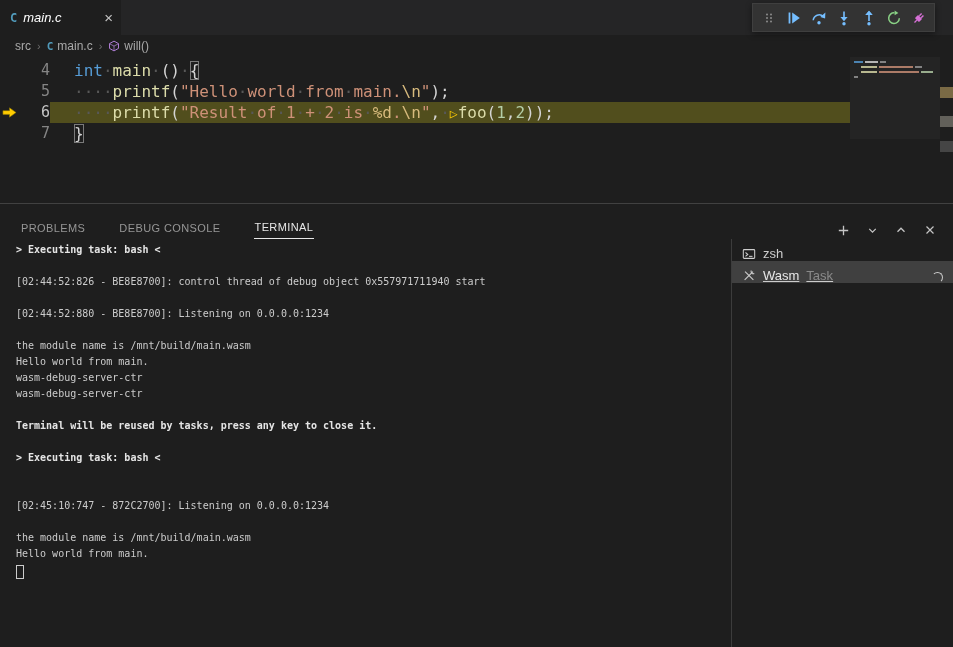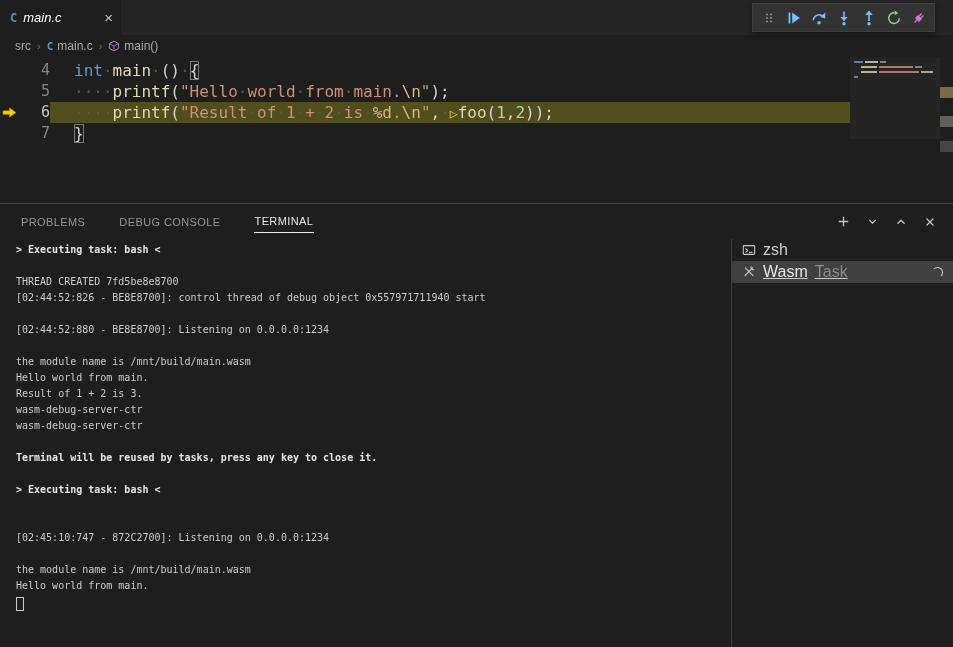--- a/index.html
+++ b/index.html
@@ -46,34 +46,34 @@
 
   .minimap { position:absolute; top:0; right:13px; width:90px; height:82px; background:rgba(121,121,121,0.07); padding:4px 2px 0 4px; }
   .mm-row { height:3px; margin-bottom:2px; display:flex; gap:2px; }
   .mm-row span { height:2px; display:inline-block; opacity:.8; }
 
   .overview-ruler { position:absolute; top:0; right:0; width:13px; height:146px; }
   .ruler-mark { position:absolute; right:0; width:13px; height:11px; }
 
   
   .panel { position:absolute; left:0; right:0; top:203px; bottom:0; background:#1e1e1e; border-top:1px solid #414141; }
-  .panel-header { height:35px; display:flex; align-items:center; padding:0 14px 0 20px; }
+  .panel-header { height:35px; display:flex; align-items:flex-end; padding:0 14px 0 20px; }
   .panel-tab { font-size:11px; letter-spacing:.4px; color:#969696; margin-right:32px; padding:5px 1px; cursor:pointer; }
   .panel-tab.active { color:#e7e7e7; border-bottom:1px solid #e7e7e7; }
   .panel-actions { margin-left:auto; display:flex; align-items:center; gap:11px; }
   .panel-action { display:flex; align-items:center; justify-content:center; width:18px; height:18px; color:#c5c5c5; cursor:pointer; }
 
   .panel-body { position:absolute; left:0; right:0; top:35px; bottom:0; display:flex; }
   .terminal { flex:1; padding:5px 0 0 16px; overflow:hidden; }
   .tline { height:16px; white-space:pre; font-family:"DejaVu Sans Mono",monospace; font-size:10px; color:#cccccc; }
   .tline.bold { font-weight:bold; color:#e5e5e5; }
   .term-cursor { width:8px; height:14px; border:1px solid #cccccc; margin-top:1px; }
 
   .term-sidebar { width:222px; flex:none; border-left:1px solid #3c3c3c; padding-top:0; }
-  .term-row { height:22px; display:flex; align-items:center; gap:7px; padding:0 10px; font-size:16px; color:#cccccc; cursor:pointer; }
+  .term-row { height:22px; display:flex; align-items:flex-end; gap:7px; padding:0 10px; font-size:13px; color:#cccccc; cursor:pointer; }
   .term-row.selected { background:#404040;text-decoration:underline; }
   .term-row .lbl { color:#cccccc; }
   .term-row.selected .lbl { color:#e7e7e7; }
   .term-row .sublbl { color:#8a8a8a; }
   .spinner { margin-left:auto; width:11px; height:11px; border-radius:50%;
     border:1.5px solid transparent; border-top-color:#cccccc; border-right-color:#cccccc; }
 </style>
 </head>
 <body>
 
@@ -152,21 +152,21 @@
     <span class="crumb">
       <span class="file-icon-c" style="font-size:11px">C</span>
       <span>main.c</span>
     </span>
     <span class="crumb-sep">›</span>
     <span class="crumb">
       <svg width="12" height="12" viewBox="0 0 16 16">
           <path d="M8 1.5 L14 4.8 V11.2 L8 14.5 L2 11.2 V4.8 Z" fill="none" stroke="#b180d7" stroke-width="1.3"></path>
           <path d="M2.3 5.1 L8 8.1 L13.7 5.1 M8 8.1 V14.2" stroke="#b180d7" stroke-width="1" fill="none"></path>
         </svg>
-      <span>main()</span>
+      <span>will()</span>
     </span>
   </div>
 
   <div class="editor">
     <div class="code-area">
 
       <div class="code-row">
         <div class="glyph-margin"></div>
         <div class="line-no">4</div>
         <div class="code-text"><span class="tk kw">int</span><span class="tk ws">·</span><span class="tk fn">main</span><span class="tk ws">·</span><span class="tk pn">()</span><span class="tk ws">·</span><span class="tk pn bm">{</span></div>
@@ -254,28 +254,26 @@
             </svg>
         </span>
       </div>
     </div>
 
     <div class="panel-body">
       <div class="terminal">
         <div>
             <div class="tline bold">&gt; Executing task: bash &lt;</div>
             <div class="tline">&nbsp;</div>
-            <div class="tline">THREAD CREATED 7fd5be8e8700</div>
             <div class="tline">[02:44:52:826 - BE8E8700]: control thread of debug object 0x557971711940 start</div>
             <div class="tline">&nbsp;</div>
             <div class="tline">[02:44:52:880 - BE8E8700]: Listening on 0.0.0.0:1234</div>
             <div class="tline">&nbsp;</div>
             <div class="tline">the module name is /mnt/build/main.wasm</div>
             <div class="tline">Hello world from main.</div>
-            <div class="tline">Result of 1 + 2 is 3.</div>
             <div class="tline">wasm-debug-server-ctr</div>
             <div class="tline">wasm-debug-server-ctr</div>
             <div class="tline">&nbsp;</div>
             <div class="tline bold">Terminal will be reused by tasks, press any key to close it.</div>
             <div class="tline">&nbsp;</div>
             <div class="tline bold">&gt; Executing task: bash &lt;</div>
             <div class="tline">&nbsp;</div>
             <div class="tline">&nbsp;</div>
             <div class="tline">[02:45:10:747 - 872C2700]: Listening on 0.0.0.0:1234</div>
             <div class="tline">&nbsp;</div>

